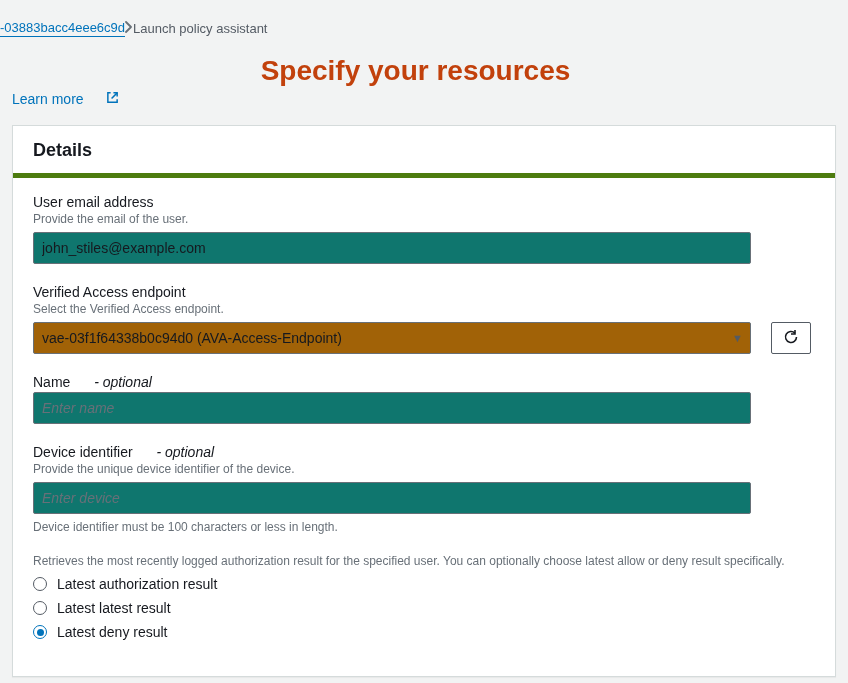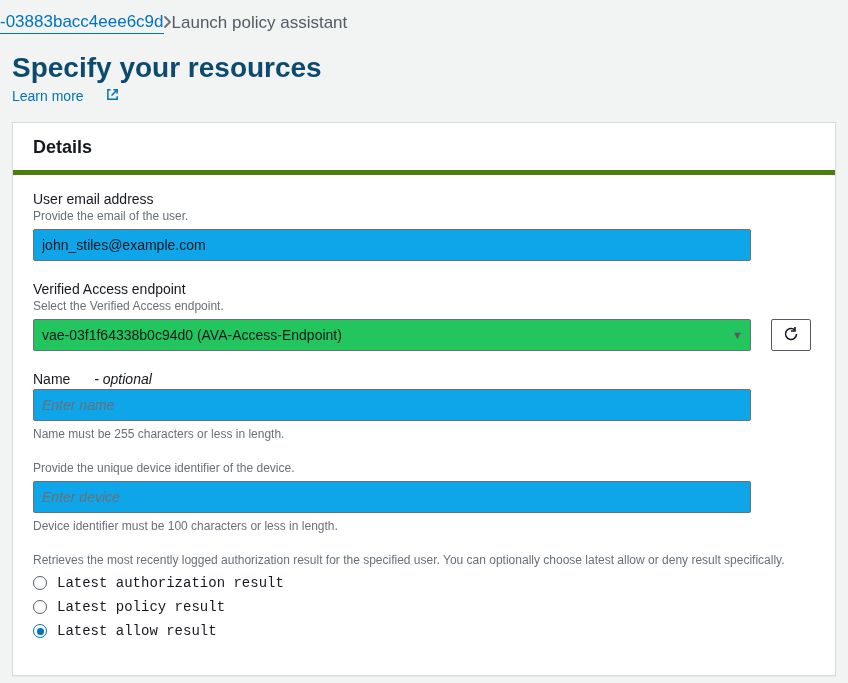--- a/index.html
+++ b/index.html
@@ -8,39 +8,40 @@
       background: #f2f3f3;
       color: #16191f;
       font-size: 14px;
       width: 848px;
       height: 683px;
       overflow: hidden;
     }
     .breadcrumb {
       display: flex;
       align-items: center;
-      padding: 12px 0 4px 0;
-      font-size: 17px;
+      padding: 20px 0 4px 0;
+      font-size: 13px;
       color: #545b64;
     }
     .breadcrumb a {
       color: #0073bb;
       text-decoration: none;
       border-bottom: 1px solid #0073bb;
       padding-bottom: 1px;
     }
     .chev {
       color: #687078;
       font-size: 13px;
     }
     .page-title {
       font-size: 28px;
       font-weight: 700;
       padding: 14px 29px 4px 12px;
-      color: #0c4a6e;
+      color: #c2410c;
+      text-align: center;
     }
     .learn-link {
       display: inline-flex;
       align-items: center;
       gap: 22px;
       color: #0073bb;
       text-decoration: none;
       font-size: 14px;
       padding: 0 12px 18px 12px;
     }
@@ -81,38 +82,38 @@
       margin-top: 6px;
     }
     .text-input {
       width: 718px;
       height: 32px;
       border: 1px solid #687078;
       border-radius: 2px;
       padding: 4px 8px;
       font-size: 14px;
       color: #16191f;
-      background: #0ea5e9;
+      background: #0f766e;
     }
     .text-input::placeholder { color: #687078; font-style: italic; }
     .field-row {
       display: flex;
       align-items: center;
       gap: 20px;
     }
     .select-wrap {
       position: relative;
       width: 718px;
     }
     .select {
       width: 100%;
       height: 32px;
       border: 1px solid #687078;
       border-radius: 2px;
-      background: #22c55e;
+      background: #a16207;
       padding: 4px 28px 4px 8px;
       font-size: 14px;
       color: #16191f;
       text-align: left;
       cursor: pointer;
       display: flex;
       align-items: center;
       justify-content: space-between;
     }
     .select-caret {
@@ -158,21 +159,21 @@
       border-color: #0073bb;
     }
     .radio-dot {
       width: 7px;
       height: 7px;
       background: #0073bb;
       border-radius: 50%;
       display: none;
     }
     .radio-circle.selected .radio-dot { display: block; }
-    .radio-label { font-size: 14px; color: #16191f; font-family: Liberation Mono, monospace; }
+    .radio-label { font-size: 14px; color: #16191f; }
   </style>
 </head>
 <body>
 
 
 
 <div class="breadcrumb">
   <a href="#">-03883bacc4eee6c9d</a>
   <span class="chev">
     <svg width="8" height="12" viewBox="0 0 8 12">
@@ -224,45 +225,47 @@
           </span>
         </button>
       </div>
     </div>
 
     <div class="field">
       <div class="field-label">
         <span>Name</span><span class="optional-suffix"> - optional</span>
       </div>
       <input class="text-input" type="text" placeholder="Enter name" style="">
-      <div class="field-help">Name must be 255 characters or less in length.</div>
-    </div>
-
-    <div class="field">
+    </div>
+
+    <div class="field">
+      <div class="field-label">
+        <span>Device identifier</span><span class="optional-suffix"> - optional</span>
+      </div>
       <div class="field-desc">Provide the unique device identifier of the device.</div>
       <input class="text-input" type="text" placeholder="Enter device" style="">
       <div class="field-help">Device identifier must be 100 characters or less in length.</div>
     </div>
 
     <div class="field" style="margin-bottom:0;">
       <div class="field-desc">Retrieves the most recently logged authorization result for the specified user. You can optionally choose latest allow or deny result specifically.</div>
       <div class="radio-group">
         <div class="radio-item">
           <span class="radio-circle"></span>
           <span class="radio-label">Latest authorization result</span>
         </div>
         <div class="radio-item">
           <span class="radio-circle"></span>
-          <span class="radio-label">Latest policy result</span>
+          <span class="radio-label">Latest latest result</span>
         </div>
         <div class="radio-item">
           <span class="radio-circle selected">
               <span class="radio-dot"></span>
             </span>
-          <span class="radio-label">Latest allow result</span>
+          <span class="radio-label">Latest deny result</span>
         </div>
       </div>
     </div>
 
   </div>
 </div>
 
 
 
 

